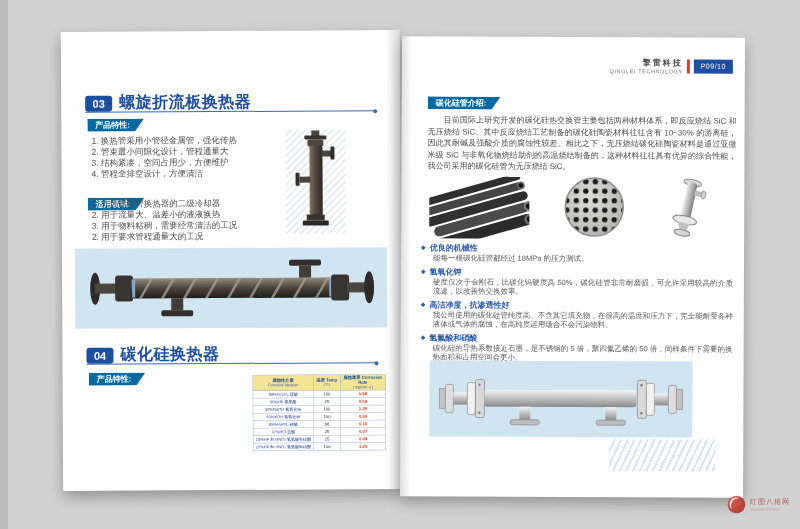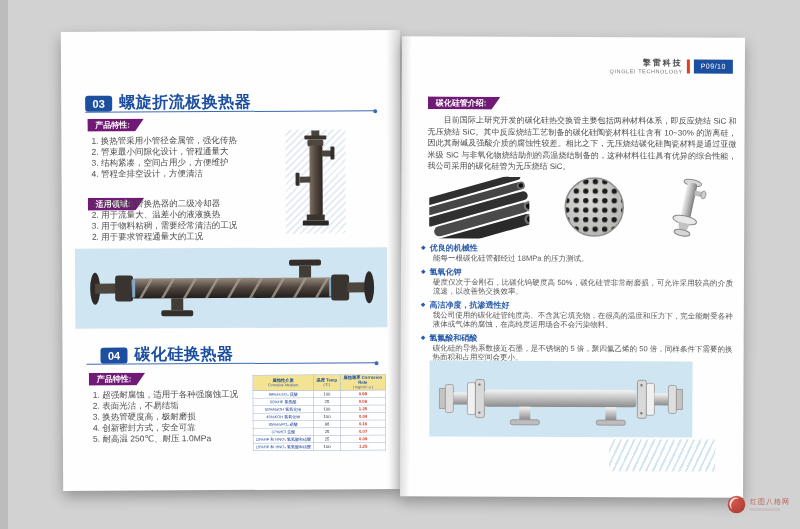--- a/index.html
+++ b/index.html
@@ -13,21 +13,21 @@
   .page-right::before{content:"";position:absolute;left:0;top:0;width:10px;height:100%;background:linear-gradient(to right,rgba(0,0,0,.12),rgba(0,0,0,0));}
 
   
   .sec-header{position:absolute;display:flex;align-items:center;gap:7px;}
   .sec-num{display:inline-block;background:#1c4fa0;color:#fff;font-weight:bold;font-size:11px;line-height:16px;width:27px;text-align:center;border-radius:3px;}
   .sec-title{color:#1c4fa0;font-weight:bold;font-size:16px;letter-spacing:.5px;}
   .rule{position:absolute;height:1px;background:#3a6ab5;}
   .rule .dot{position:absolute;right:-2px;top:-1.5px;width:4px;height:4px;border-radius:50%;background:#3a6ab5;}
 
   
-  .tag{position:absolute;background:#701a75;color:#fff;font-size:8px;font-weight:bold;line-height:13px;padding:0 14px 0 8px;clip-path:polygon(0 0,100% 0,calc(100% - 9px) 100%,0 100%);}
+  .tag{position:absolute;background:#0369a1;color:#fff;font-size:8px;font-weight:bold;line-height:13px;padding:0 14px 0 8px;clip-path:polygon(0 0,100% 0,calc(100% - 9px) 100%,0 100%);}
   .tag::before{content:"";position:absolute;left:-4px;top:-1px;width:3px;height:15px;background:#e63c1c;}
 
   
   .plist{position:absolute;margin:0;padding:0;list-style:none;font-size:8.5px;line-height:11px;color:#4c4c4c;}
 
   
   .hatch-fig{position:absolute;background:repeating-linear-gradient(135deg,#ffffff 0 3px,#e8edf3 3px 5px);}
   .blue-panel{position:absolute;background:#cfe5f2;}
   .hatch-deco{position:absolute;background:repeating-linear-gradient(115deg,#ffffff 0 4px,#d3e6f1 4px 6px);}
 
@@ -150,36 +150,29 @@
         <rect x="256" y="27" width="18" height="26" rx="3" fill="#3a3430"></rect>
         <rect x="272" y="35" width="22" height="10" fill="#4d463f"></rect>
         <ellipse cx="294" cy="40" rx="5" ry="16" fill="#2e2a27"></ellipse>
         <rect x="96" y="50" width="12" height="12" fill="#433d37"></rect>
         <rect x="86" y="62" width="32" height="6" rx="2" fill="#332e2a"></rect>
         <rect x="224" y="18" width="12" height="12" fill="#433d37"></rect>
         <rect x="214" y="12" width="32" height="6" rx="2" fill="#332e2a"></rect>
       </svg>
     </div>
 
-    <div class="sec-header" style="left:38px;top:313px;justify-content:flex-end;">
+    <div class="sec-header" style="left:24px;top:313px;justify-content:flex-end;">
       <span class="sec-num">04</span>
       <span class="sec-title">碳化硅换热器</span>
     </div>
     <div class="rule" style="left:24px;top:332px;width:290px;">
         <i class="dot"></i>
       </div>
 
     <div class="tag" style="left:26px;top:341px;">产品特性:</div>
-    <ul class="plist" style="left:30px;top:358px;">
-      <li>1. 超强耐腐蚀，适用于各种强腐蚀工况</li>
-      <li>2. 表面光洁，不易结垢</li>
-      <li>3. 换热管硬度高，极耐磨损</li>
-      <li>4. 创新密封方式，安全可靠</li>
-      <li>5. 耐高温 250℃、耐压 1.0MPa</li>
-    </ul>
 
     <div class="ctable-wrap" style="left:190px;top:344px;">
       <table class="ctable">
         <tbody>
             <tr>
           <th><span>腐蚀性介质</span><span class="hsub">Corrosive Medium</span></th>
           <th><span>温度 Temp</span><span class="hsub">(℃)</span></th>
           <th><span>腐蚀速率 Corrosion Rate</span><span class="hsub">( mg/cm²·a )</span></th>
         </tr>
         <tr>

